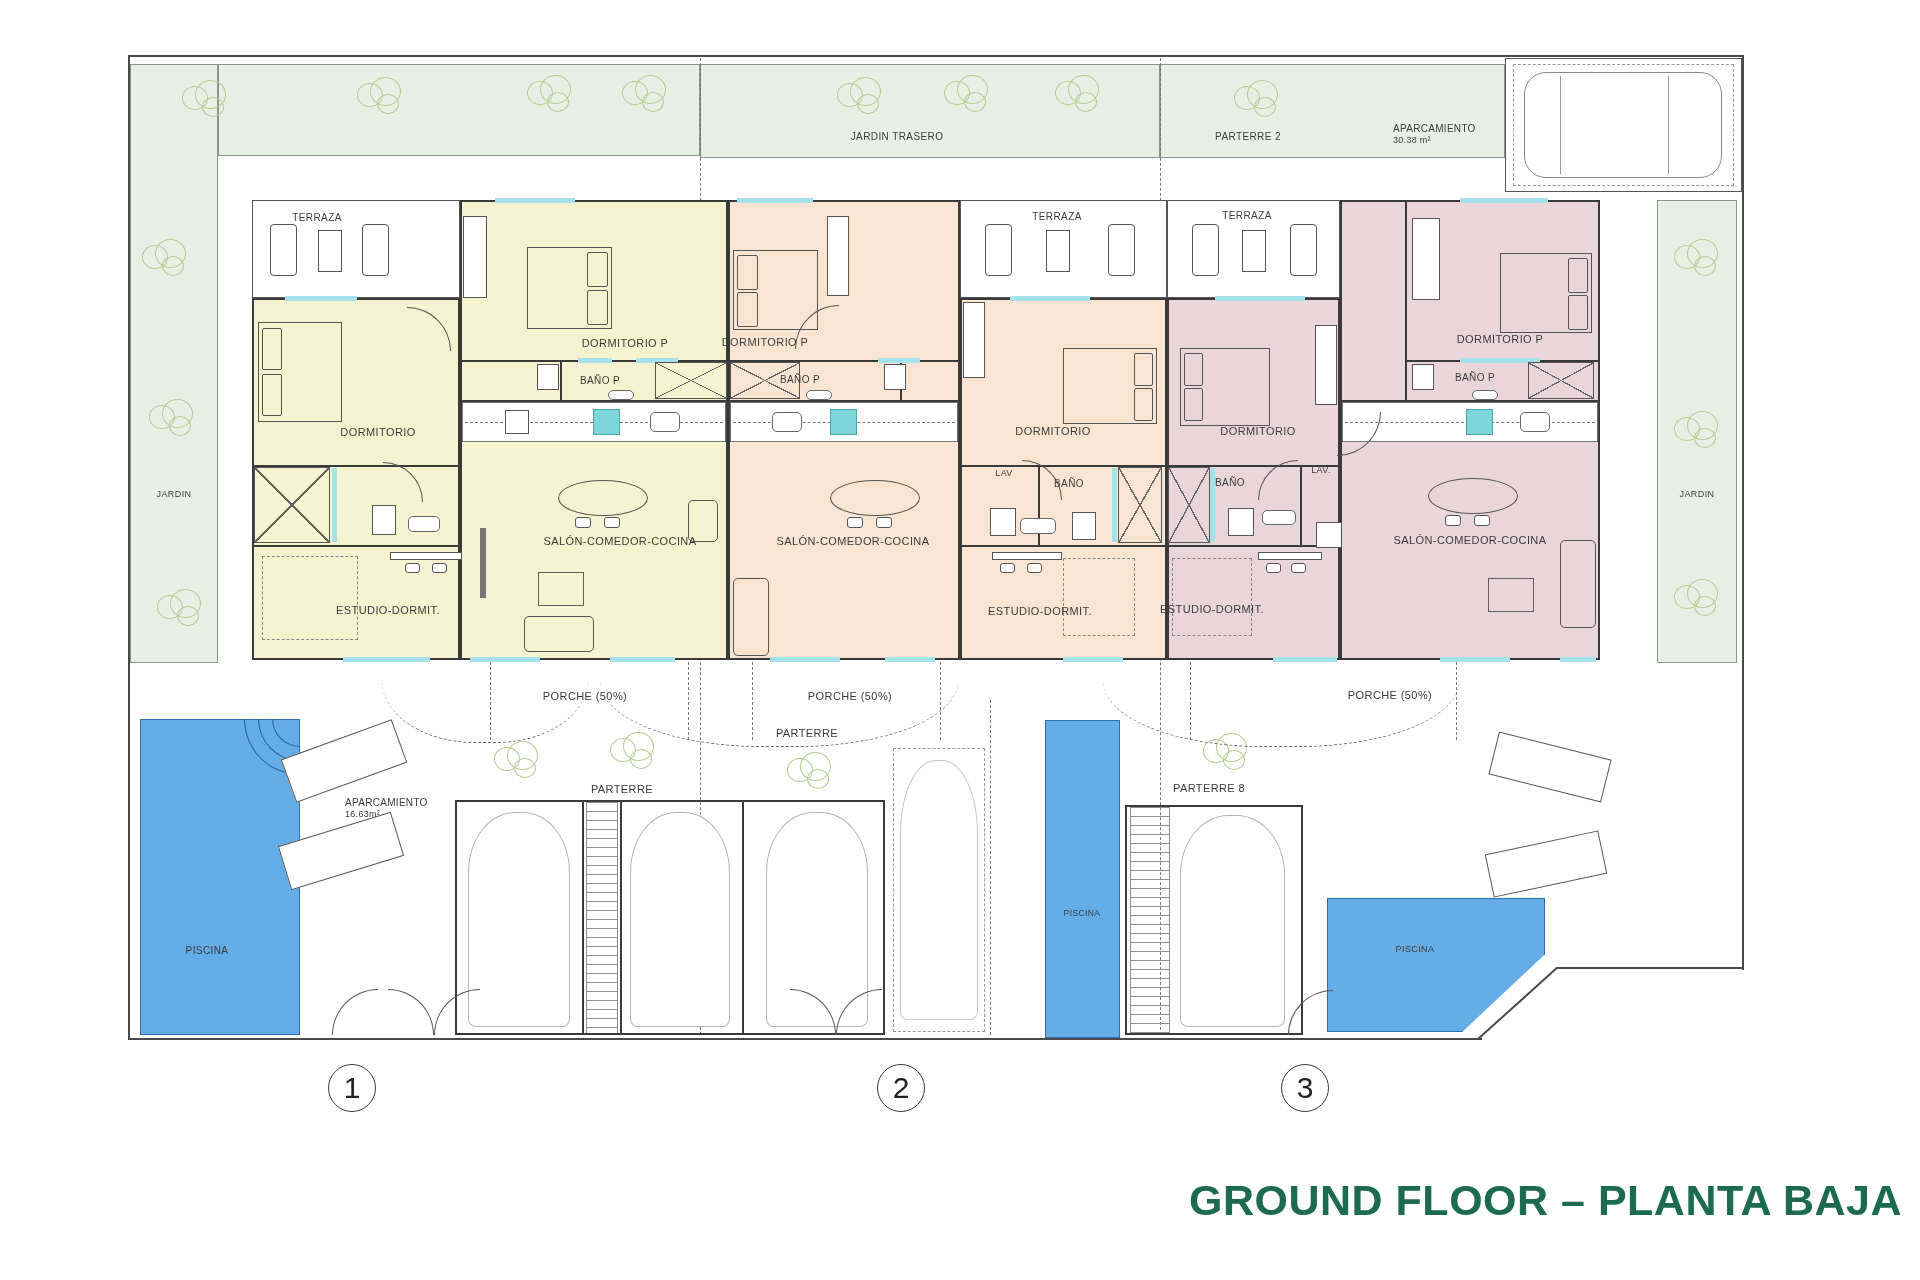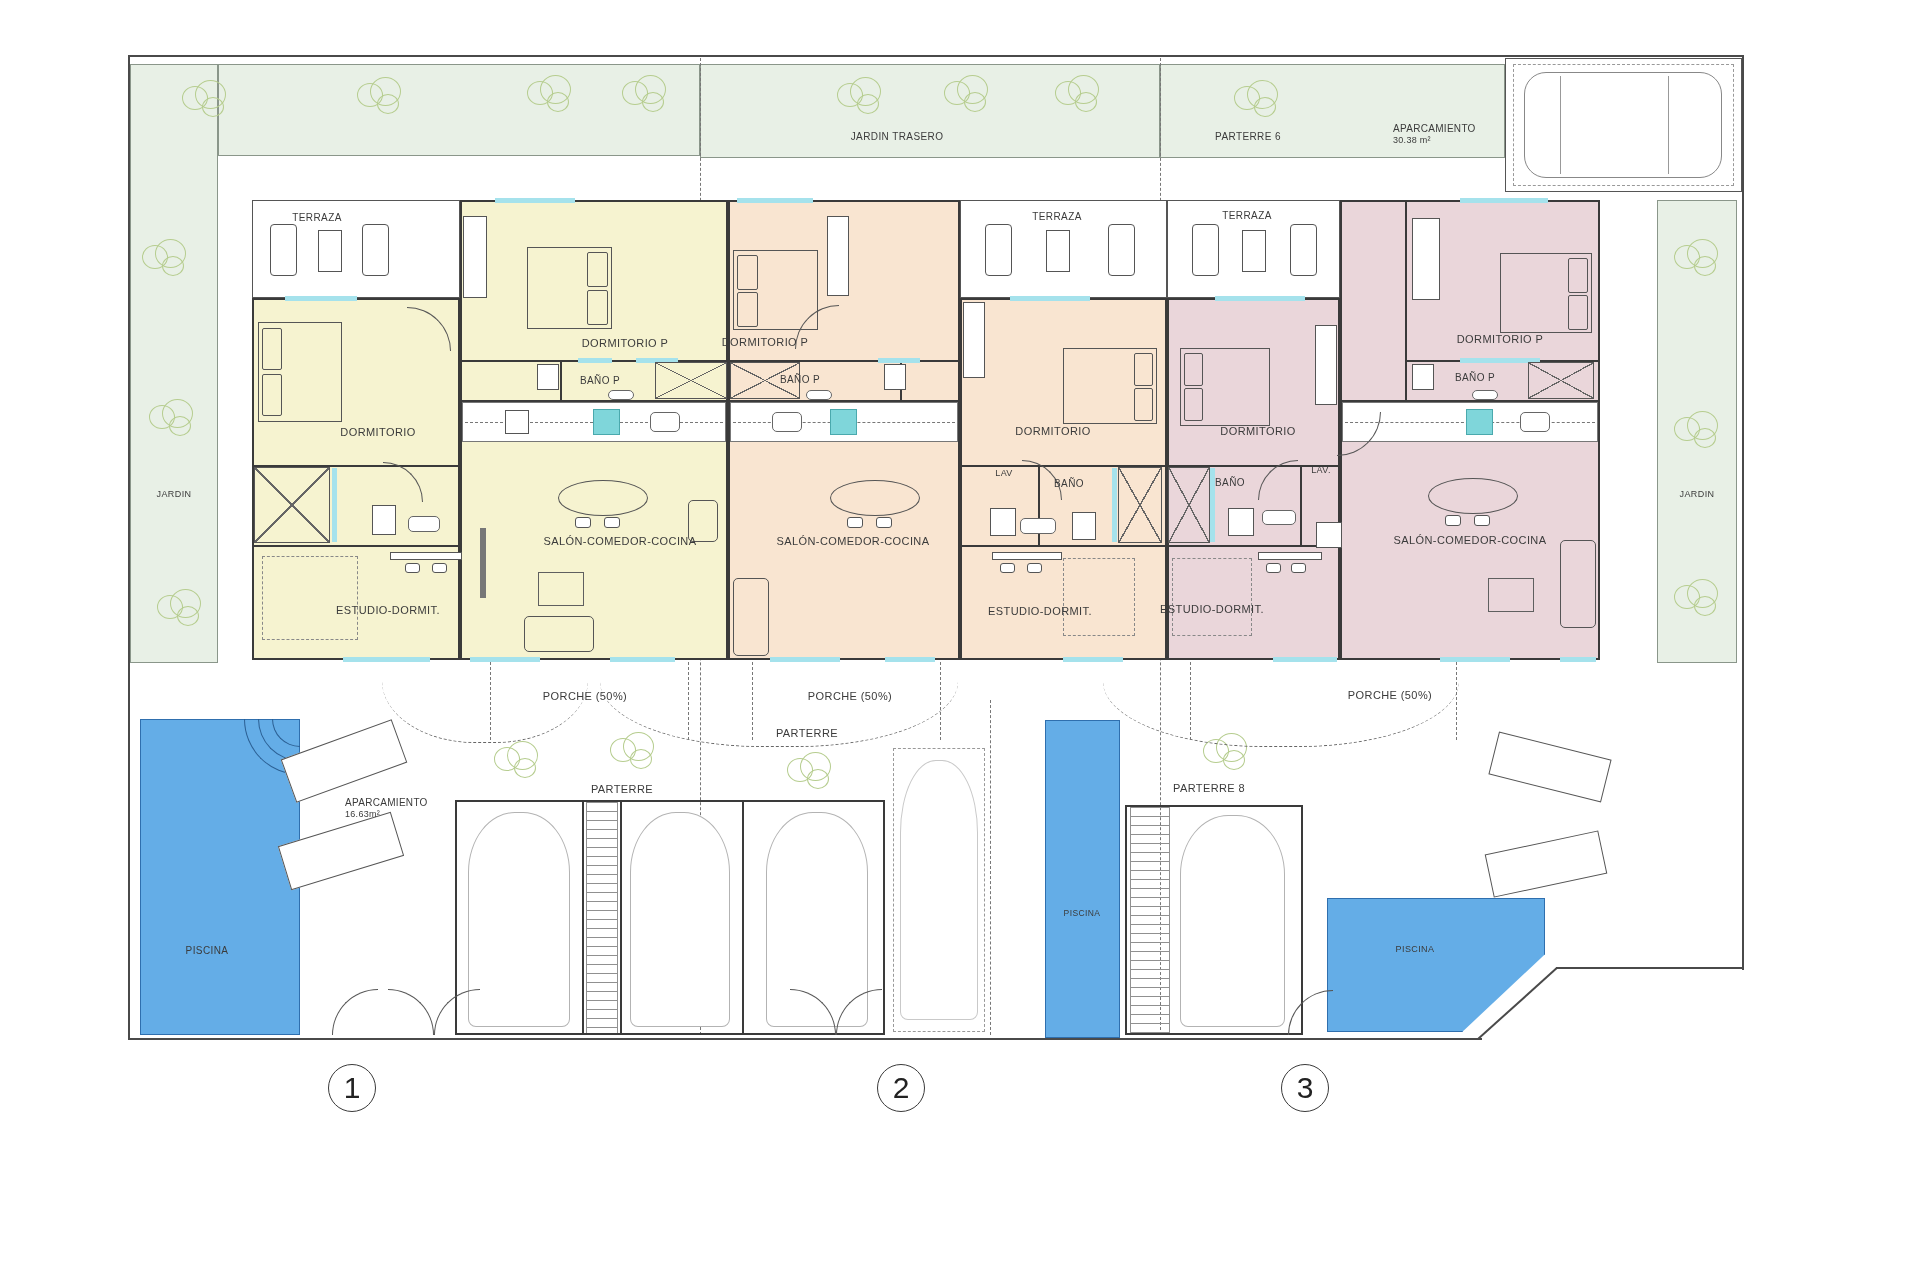--- a/index.html
+++ b/index.html
@@ -405,21 +405,21 @@
   <div class="arc arc-tl" style="left:332px;top:989px;width:46px;height:46px;"></div>
   <div class="arc arc-tr" style="left:388px;top:989px;width:46px;height:46px;"></div>
   <div class="arc arc-tl" style="left:434px;top:989px;width:46px;height:46px;"></div>
   <div class="arc arc-tr" style="left:790px;top:989px;width:46px;height:46px;"></div>
   <div class="arc arc-tl" style="left:836px;top:989px;width:46px;height:46px;"></div>
   <div class="arc arc-tl" style="left:1288px;top:990px;width:45px;height:45px;"></div>
 
   <div class="lbl s9" style="left:174px;top:495px;">JARDIN</div>
   <div class="lbl s9" style="left:1697px;top:495px;">JARDIN</div>
   <div class="lbl s10" style="left:897px;top:137px;">JARDIN TRASERO</div>
-  <div class="lbl s10" style="left:1248px;top:137px;">PARTERRE 6</div>
+  <div class="lbl s10" style="left:1248px;top:137px;">PARTERRE 2</div>
   <div class="areaLbl" style="left:1393px;top:122px;">
     <div>APARCAMIENTO</div>
     <div class="a2">30.38 m²</div>
   </div>
 
   <div class="lbl s10" style="left:317px;top:218px;">TERRAZA</div>
   <div class="lbl s11" style="left:378px;top:433px;">DORMITORIO</div>
   <div class="lbl s11" style="left:625px;top:344px;">DORMITORIO P</div>
   <div class="lbl s10" style="left:600px;top:381px;">BAÑO P</div>
   <div class="lbl s11" style="left:620px;top:542px;">SALÓN-COMEDOR-COCINA</div>
@@ -454,13 +454,14 @@
     <div class="a2">16.63m²</div>
   </div>
   <div class="lbl s10" style="left:207px;top:951px;">PISCINA</div>
   <div class="lbl s8" style="left:1082px;top:913px;">PISCINA</div>
   <div class="lbl s9" style="left:1415px;top:950px;">PISCINA</div>
 
   <div class="numcircle" style="left:352px;top:1088px;">1</div>
   <div class="numcircle" style="left:901px;top:1088px;">2</div>
   <div class="numcircle" style="left:1305px;top:1088px;">3</div>
 
+  <div id="title">GROUND FLOOR – PLANTA BAJA</div>
 </div>
 
 </body></html>

